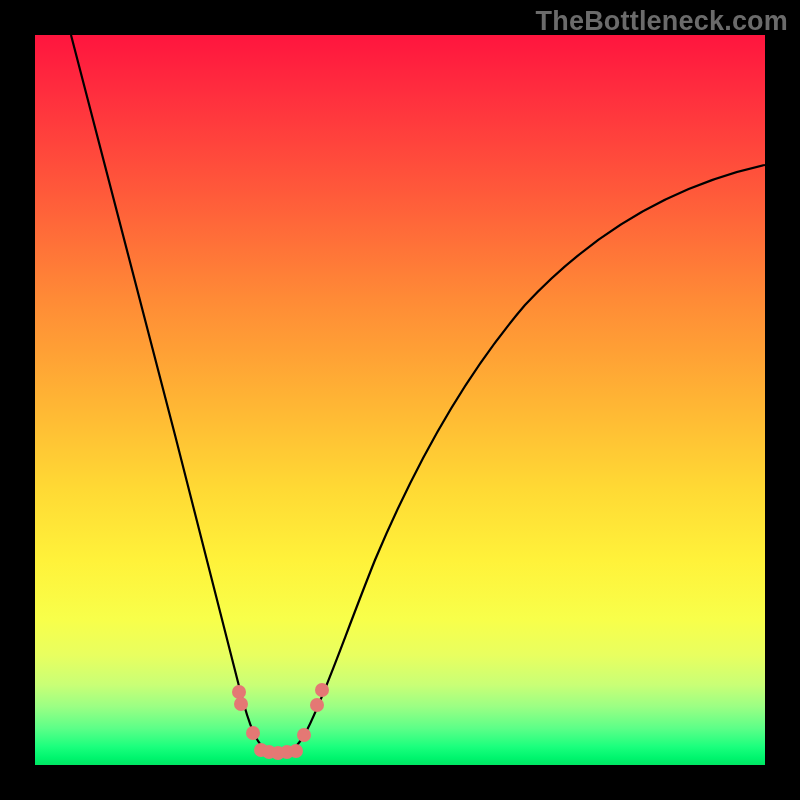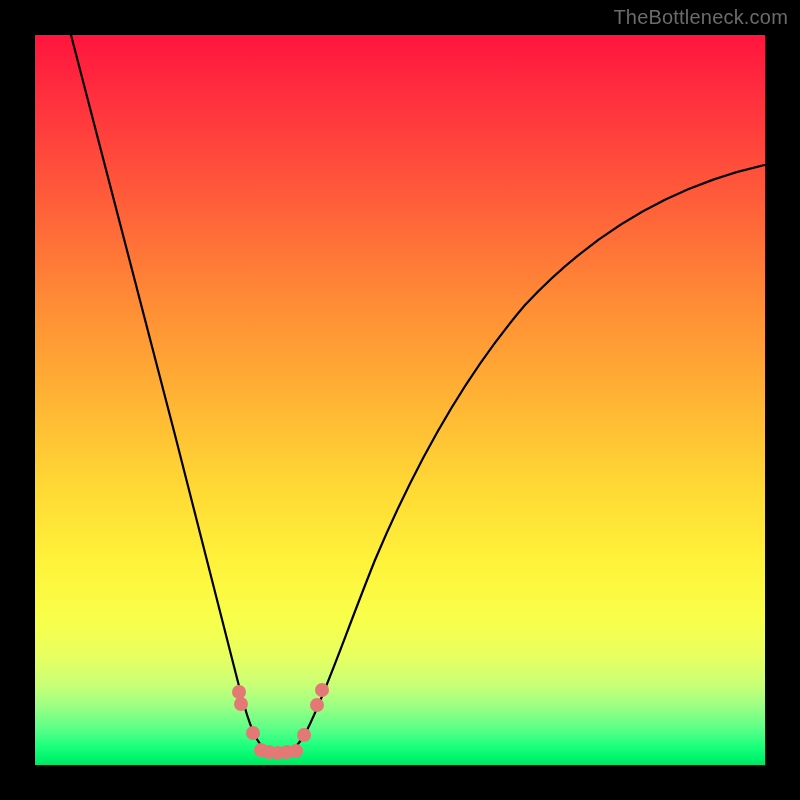--- a/index.html
+++ b/index.html
@@ -42,22 +42,22 @@
        #1bff7d 97.5%,
        #00f56e 99%,
        #00e663 100%
     );
   }
   .watermark {
     position: absolute;
     top: 6px;
     right: 12px;
     color: #6b6b6b;
-    font-size: 20px;
-    font-weight: 400;
+    font-size: 27px;
+    font-weight: 700;
     letter-spacing: 0.2px;
     user-select: none;
   }
   svg.curve {
     position: absolute;
     left: 0;
     top: 0;
     width: 730px;
     height: 730px;
     overflow: visible;

